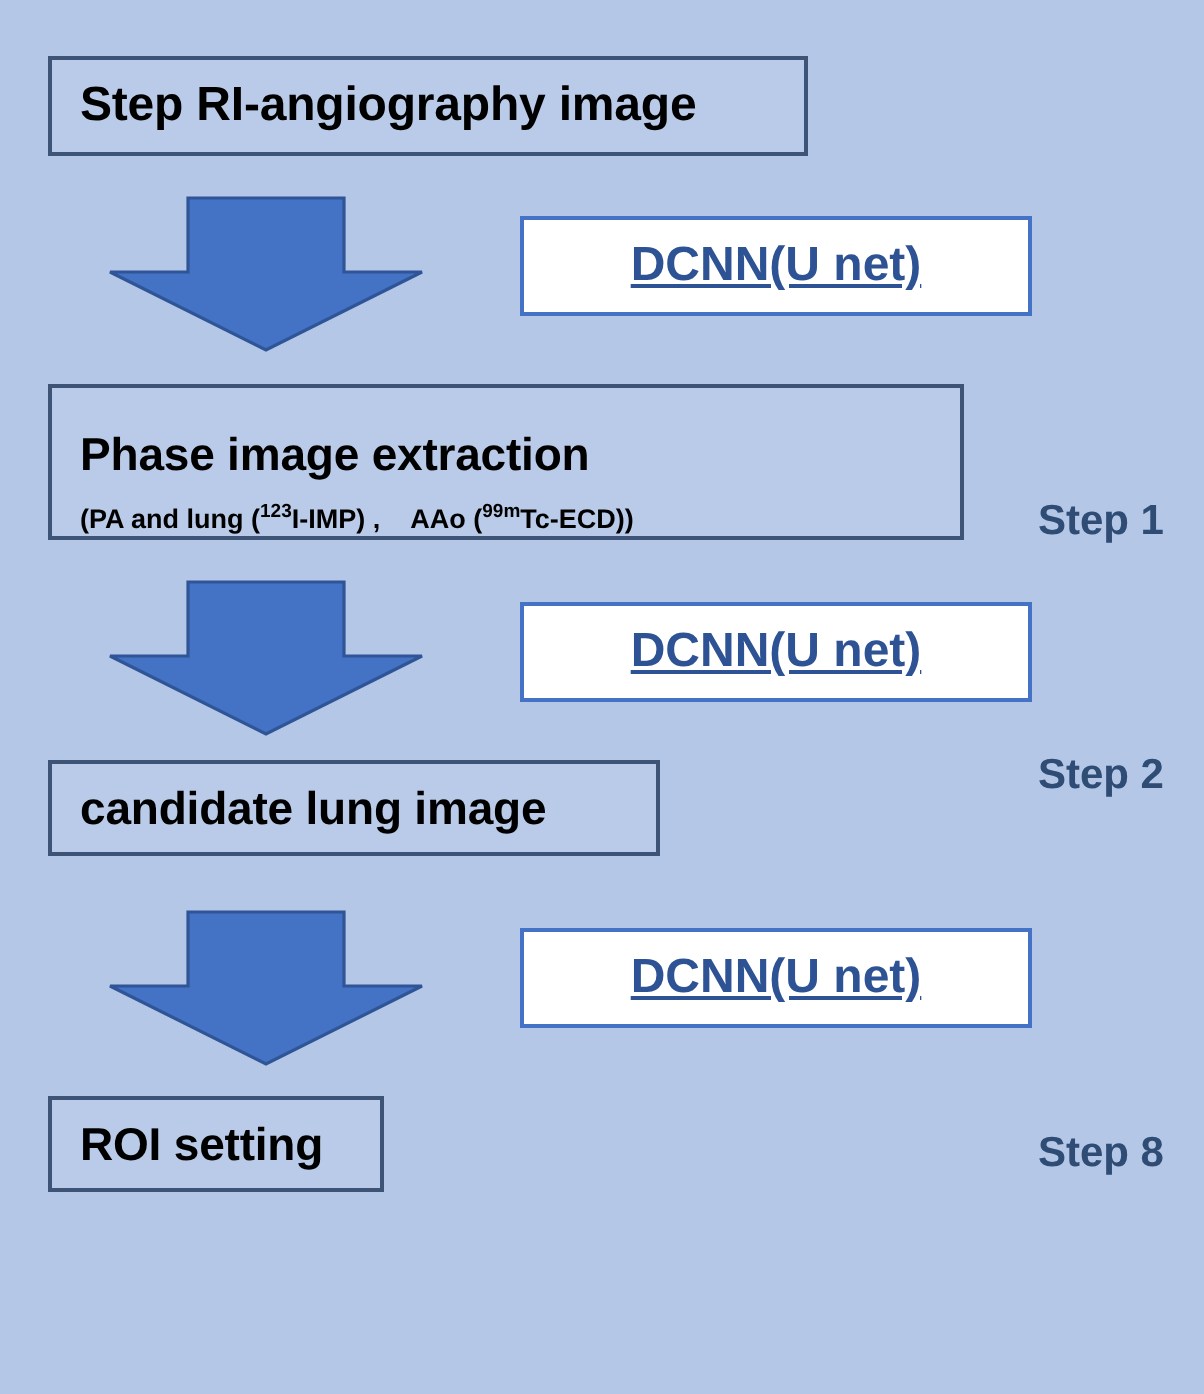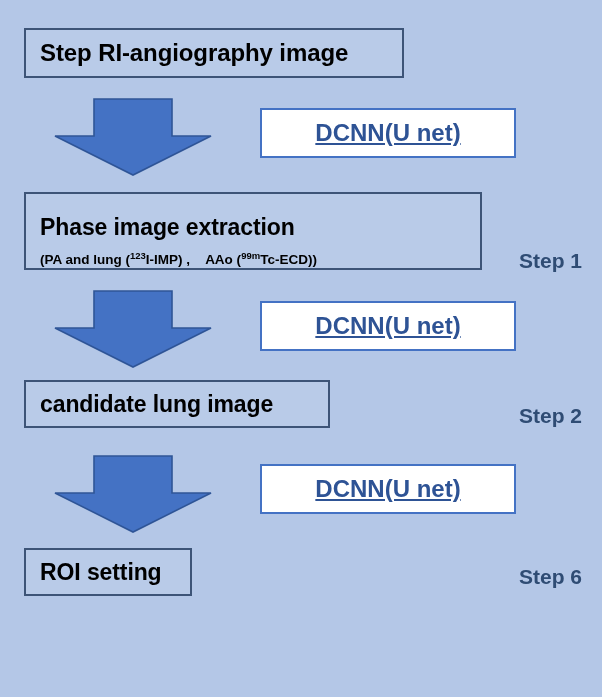--- a/index.html
+++ b/index.html
@@ -101,21 +101,21 @@
   
   .step {
     position: absolute;
     font-size: 21px;
     font-weight: bold;
     color: #2f4c74;
     white-space: nowrap;
     text-align: right;
   }
   #step-1 { left: 418px; top: 231px; width: 164px; margin-top: 18px; }
-  #step-2 { left: 418px; top: 404px; width: 164px; }
+  #step-2 { left: 418px; top: 376px; width: 164px; }
   #step-3 { left: 418px; top: 565px; width: 164px; }
 </style>
 </head>
 <body>
 
 <div id="canvas">
 
   <div class="node" id="node-chest">
     <span class="title">Step RI-angiography image</span>
   </div>
@@ -160,15 +160,15 @@
   </div>
 
   <div class="dcnn" id="dcnn-3">
     <span class="label">DCNN(U net)</span>
   </div>
 
   <div class="node" id="node-roi">
     <span class="title">ROI setting</span>
   </div>
 
-  <div class="step" id="step-3">Step 6</div>
+  <div class="step" id="step-3">Step 8</div>
 
 </div>
 
 </body></html>

